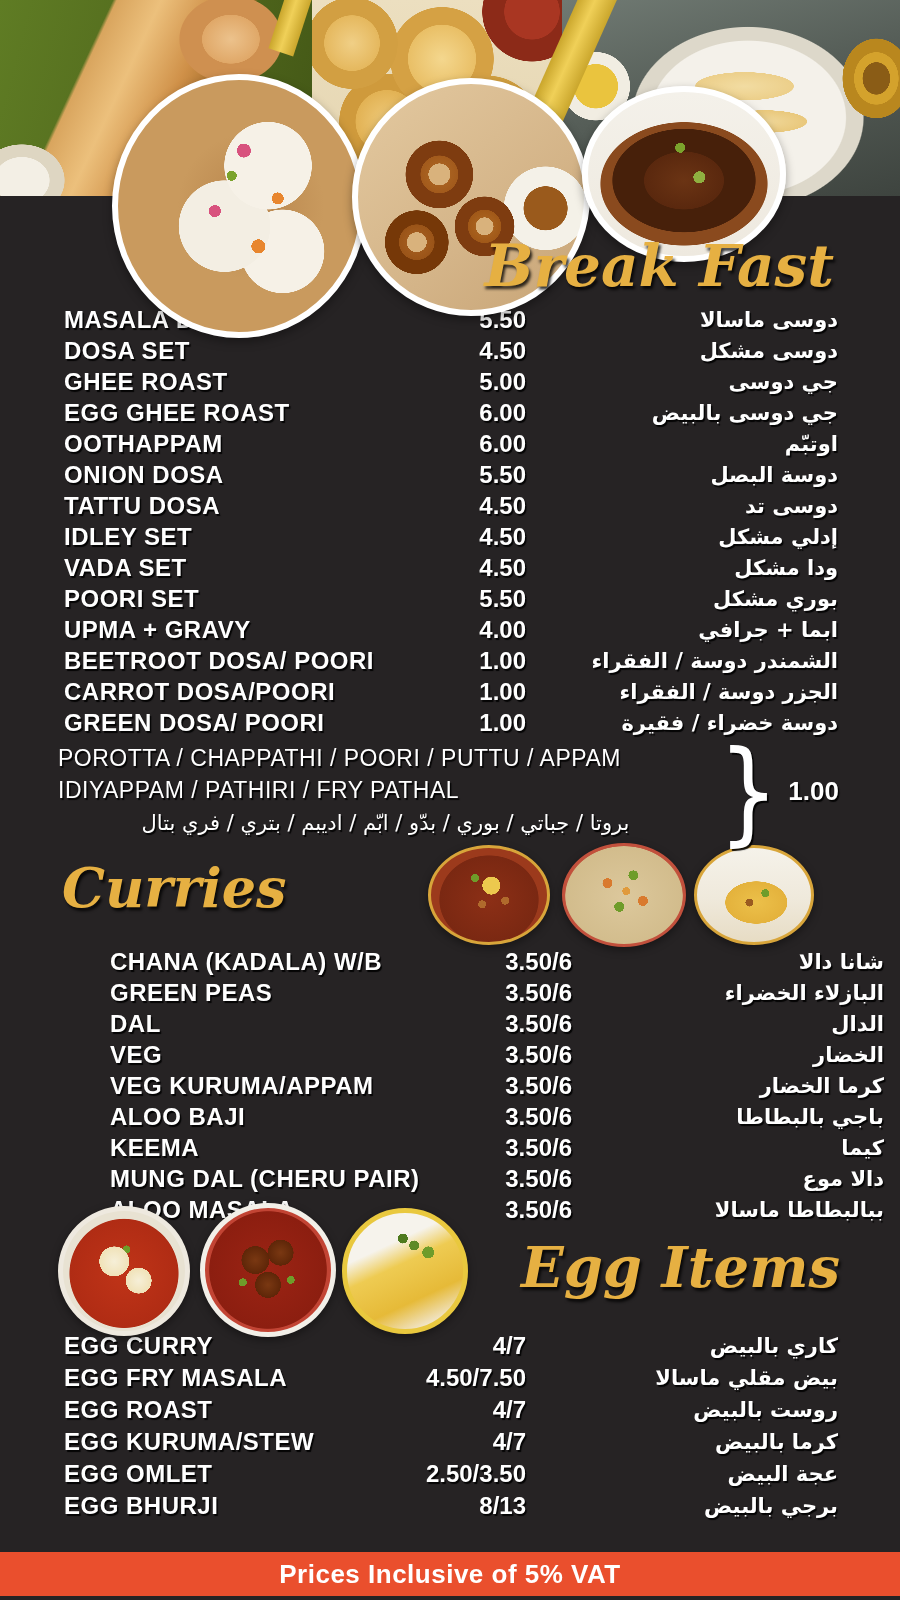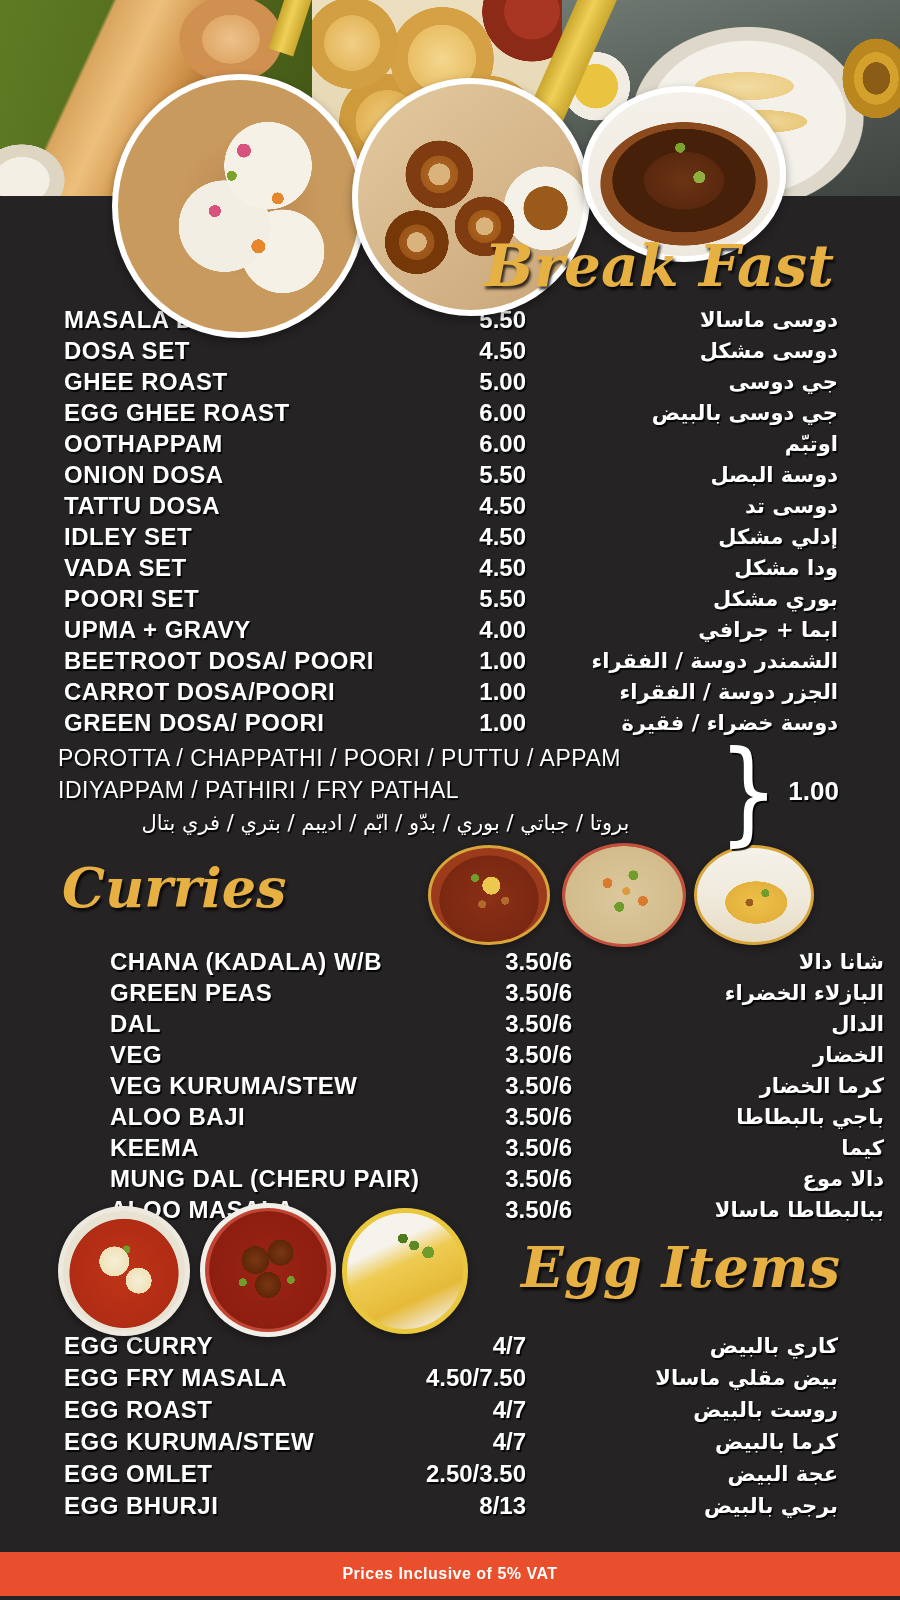--- a/index.html
+++ b/index.html
@@ -138,21 +138,21 @@
       radial-gradient(circle at 50% 50%, #9c2414 0%, #8c1e10 66%, #c24434 67%, #c24434 100%);}
   .e3{left:342px;top:1208px;width:126px;height:126px;border:5px solid #e9c83e;
     background:
       radial-gradient(circle 5px at 58% 28%, #5d8a26 0%, #5d8a26 99%, transparent 100%),
       radial-gradient(circle 6px at 70% 34%, #6f9c2a 0%, #6f9c2a 99%, transparent 100%),
       radial-gradient(circle 5px at 48% 22%, #4e7a1e 0%, #4e7a1e 99%, transparent 100%),
       linear-gradient(155deg, #f6f3ec 0%, #f6f3ec 30%, #eecb52 45%, #e6ba38 70%, #f2eadb 90%);}
   
   .footer{position:absolute;left:0;bottom:4px;width:900px;height:44px;background:#ea4f2d;
           display:flex;align-items:center;justify-content:center;z-index:3;}
-  .footer-text{color:#fff;font-size:16px;font-weight:bold;letter-spacing:.5px;}
+  .footer-text{color:#fff;font-size:26px;font-weight:bold;letter-spacing:.5px;}
 </style>
 </head>
 <body>
 
 <div class="page">
 
   <div class="collage">
     <div class="seg seg-left"></div>
     <div class="seg seg-mid"></div>
     <div class="seg seg-right"></div>
@@ -268,21 +268,21 @@
         <span class="name">DAL</span>
         <span class="price">3.50/6</span>
         <span class="arabic">الدال</span>
       </div>
     <div class="row">
         <span class="name">VEG</span>
         <span class="price">3.50/6</span>
         <span class="arabic">الخضار</span>
       </div>
     <div class="row">
-        <span class="name">VEG KURUMA/STEW</span>
+        <span class="name">VEG KURUMA/APPAM</span>
         <span class="price">3.50/6</span>
         <span class="arabic">كرما الخضار</span>
       </div>
     <div class="row">
         <span class="name">ALOO BAJI</span>
         <span class="price">3.50/6</span>
         <span class="arabic">باجي بالبطاطا</span>
       </div>
     <div class="row">
         <span class="name">KEEMA</span>

